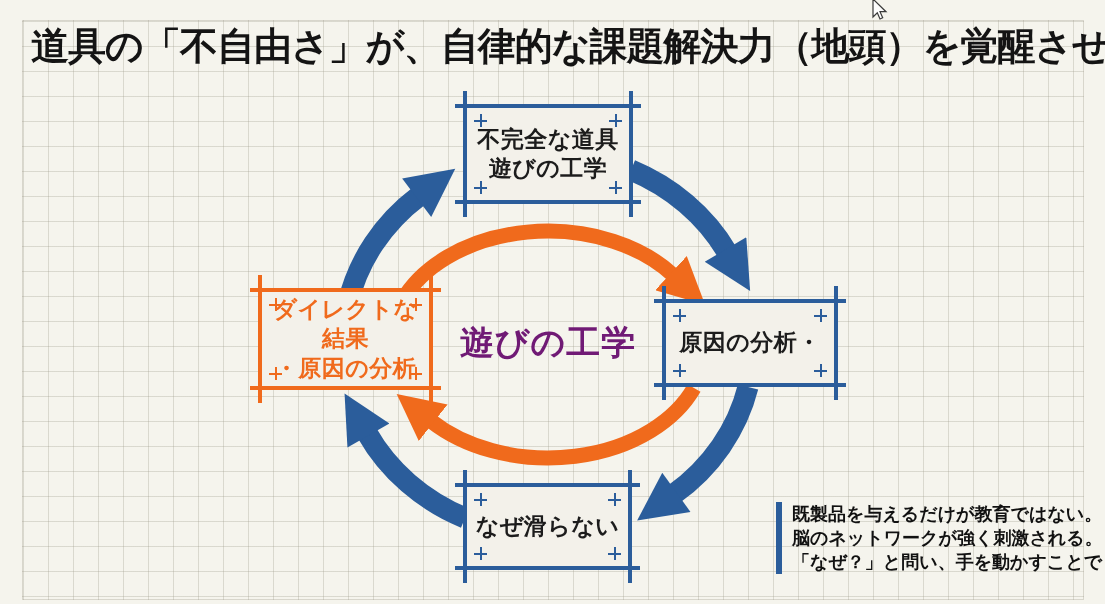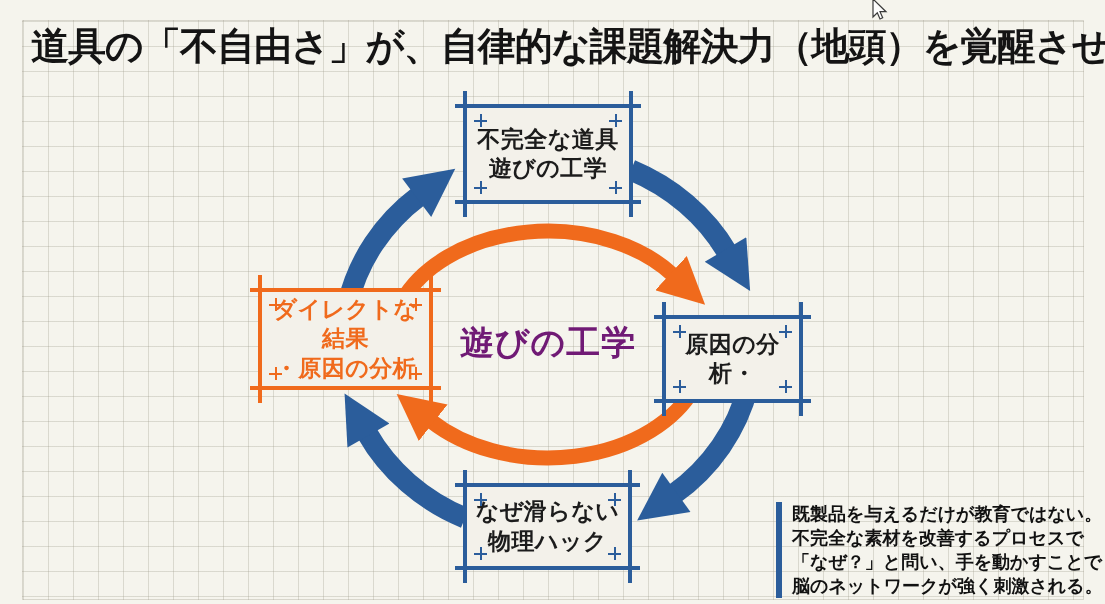--- a/index.html
+++ b/index.html
@@ -39,21 +39,21 @@
   }
   .box .label{font-size:23px; font-weight:800; line-height:1.28; letter-spacing:0.5px;}
   .box .label span{display:block;}
   .pm{position:absolute; width:13px; height:13px;
       background:
         linear-gradient(currentColor,currentColor) center/13px 2px no-repeat,
         linear-gradient(currentColor,currentColor) center/2px 13px no-repeat;}
   .pm.tl{left:7px; top:6px;} .pm.tr{right:7px; top:6px;}
   .pm.bl{left:7px; bottom:6px;} .pm.br{right:7px; bottom:6px;}
   .box-top   {left:463px; top:104px; width:170px; height:100px; color:#2b5d9b; border-color:#2b5d9b;}
-  .box-right {left:662px; top:299px; width:141px; height:88px; color:#2b5d9b; border-color:#2b5d9b;margin-top:16px;}
+  .box-right {left:662px; top:299px; width:176px; height:88px; color:#2b5d9b; border-color:#2b5d9b;}
   .box-bottom{left:463px; top:483px; width:169px; height:87px; color:#2b5d9b; border-color:#2b5d9b;}
   .box-left  {left:258px; top:288px; width:175px; height:102px; color:#f06a1c; border-color:#f06a1c;}
   .box-top .label, .box-right .label, .box-bottom .label{color:#1c1c1c;}
   .box-left .label{color:#f06a1c;}
   .center-label{
     position:absolute; left:430px; top:320px; width:236px; text-align:center;
     font-size:34px; font-weight:900; color:#701a75; letter-spacing:1px;font-family:Liberation Mono, monospace;
   }
   
   .note{position:absolute; left:776px; top:502px; width:328px; display:flex;}
@@ -111,43 +111,41 @@
     </div>
   </div>
 
   <div class="box box-bottom">
     <span class="pm tl"></span>
     <span class="pm tr"></span>
     <span class="pm bl"></span>
     <span class="pm br"></span>
     <div class="label">
       <span>なぜ滑らない</span>
-      <span>物理ハック</span>
     </div>
   </div>
 
   <div class="box box-left">
     <span class="pm tl"></span>
     <span class="pm tr"></span>
     <span class="pm bl"></span>
     <span class="pm br"></span>
     <div class="label">
       <span>ダイレクトな結果</span>
       <span>・原因の分析</span>
     </div>
   </div>
 
   <div class="center-label">遊びの工学</div>
 
   <div class="note">
     <div class="note-bar"></div>
     <div class="note-text">
       <div>既製品を与えるだけが教育ではない。</div>
-      <div>不完全な素材を改善するプロセスで</div>
+      <div>脳のネットワークが強く刺激される。</div>
       <div>「なぜ？」と問い、手を動かすことで</div>
-      <div>脳のネットワークが強く刺激される。</div>
     </div>
   </div>
 
   <svg class="cursor" width="24" height="26" viewBox="0 0 24 26">
     <path d="M7 1 L7 19 L11.3 14.8 L14 21 L16.7 19.8 L14 13.7 L20 13.7 Z" fill="#fdfdfd" stroke="#3a3a3a" stroke-width="1.2"></path>
   </svg>
 </div>
 
 </body></html>

